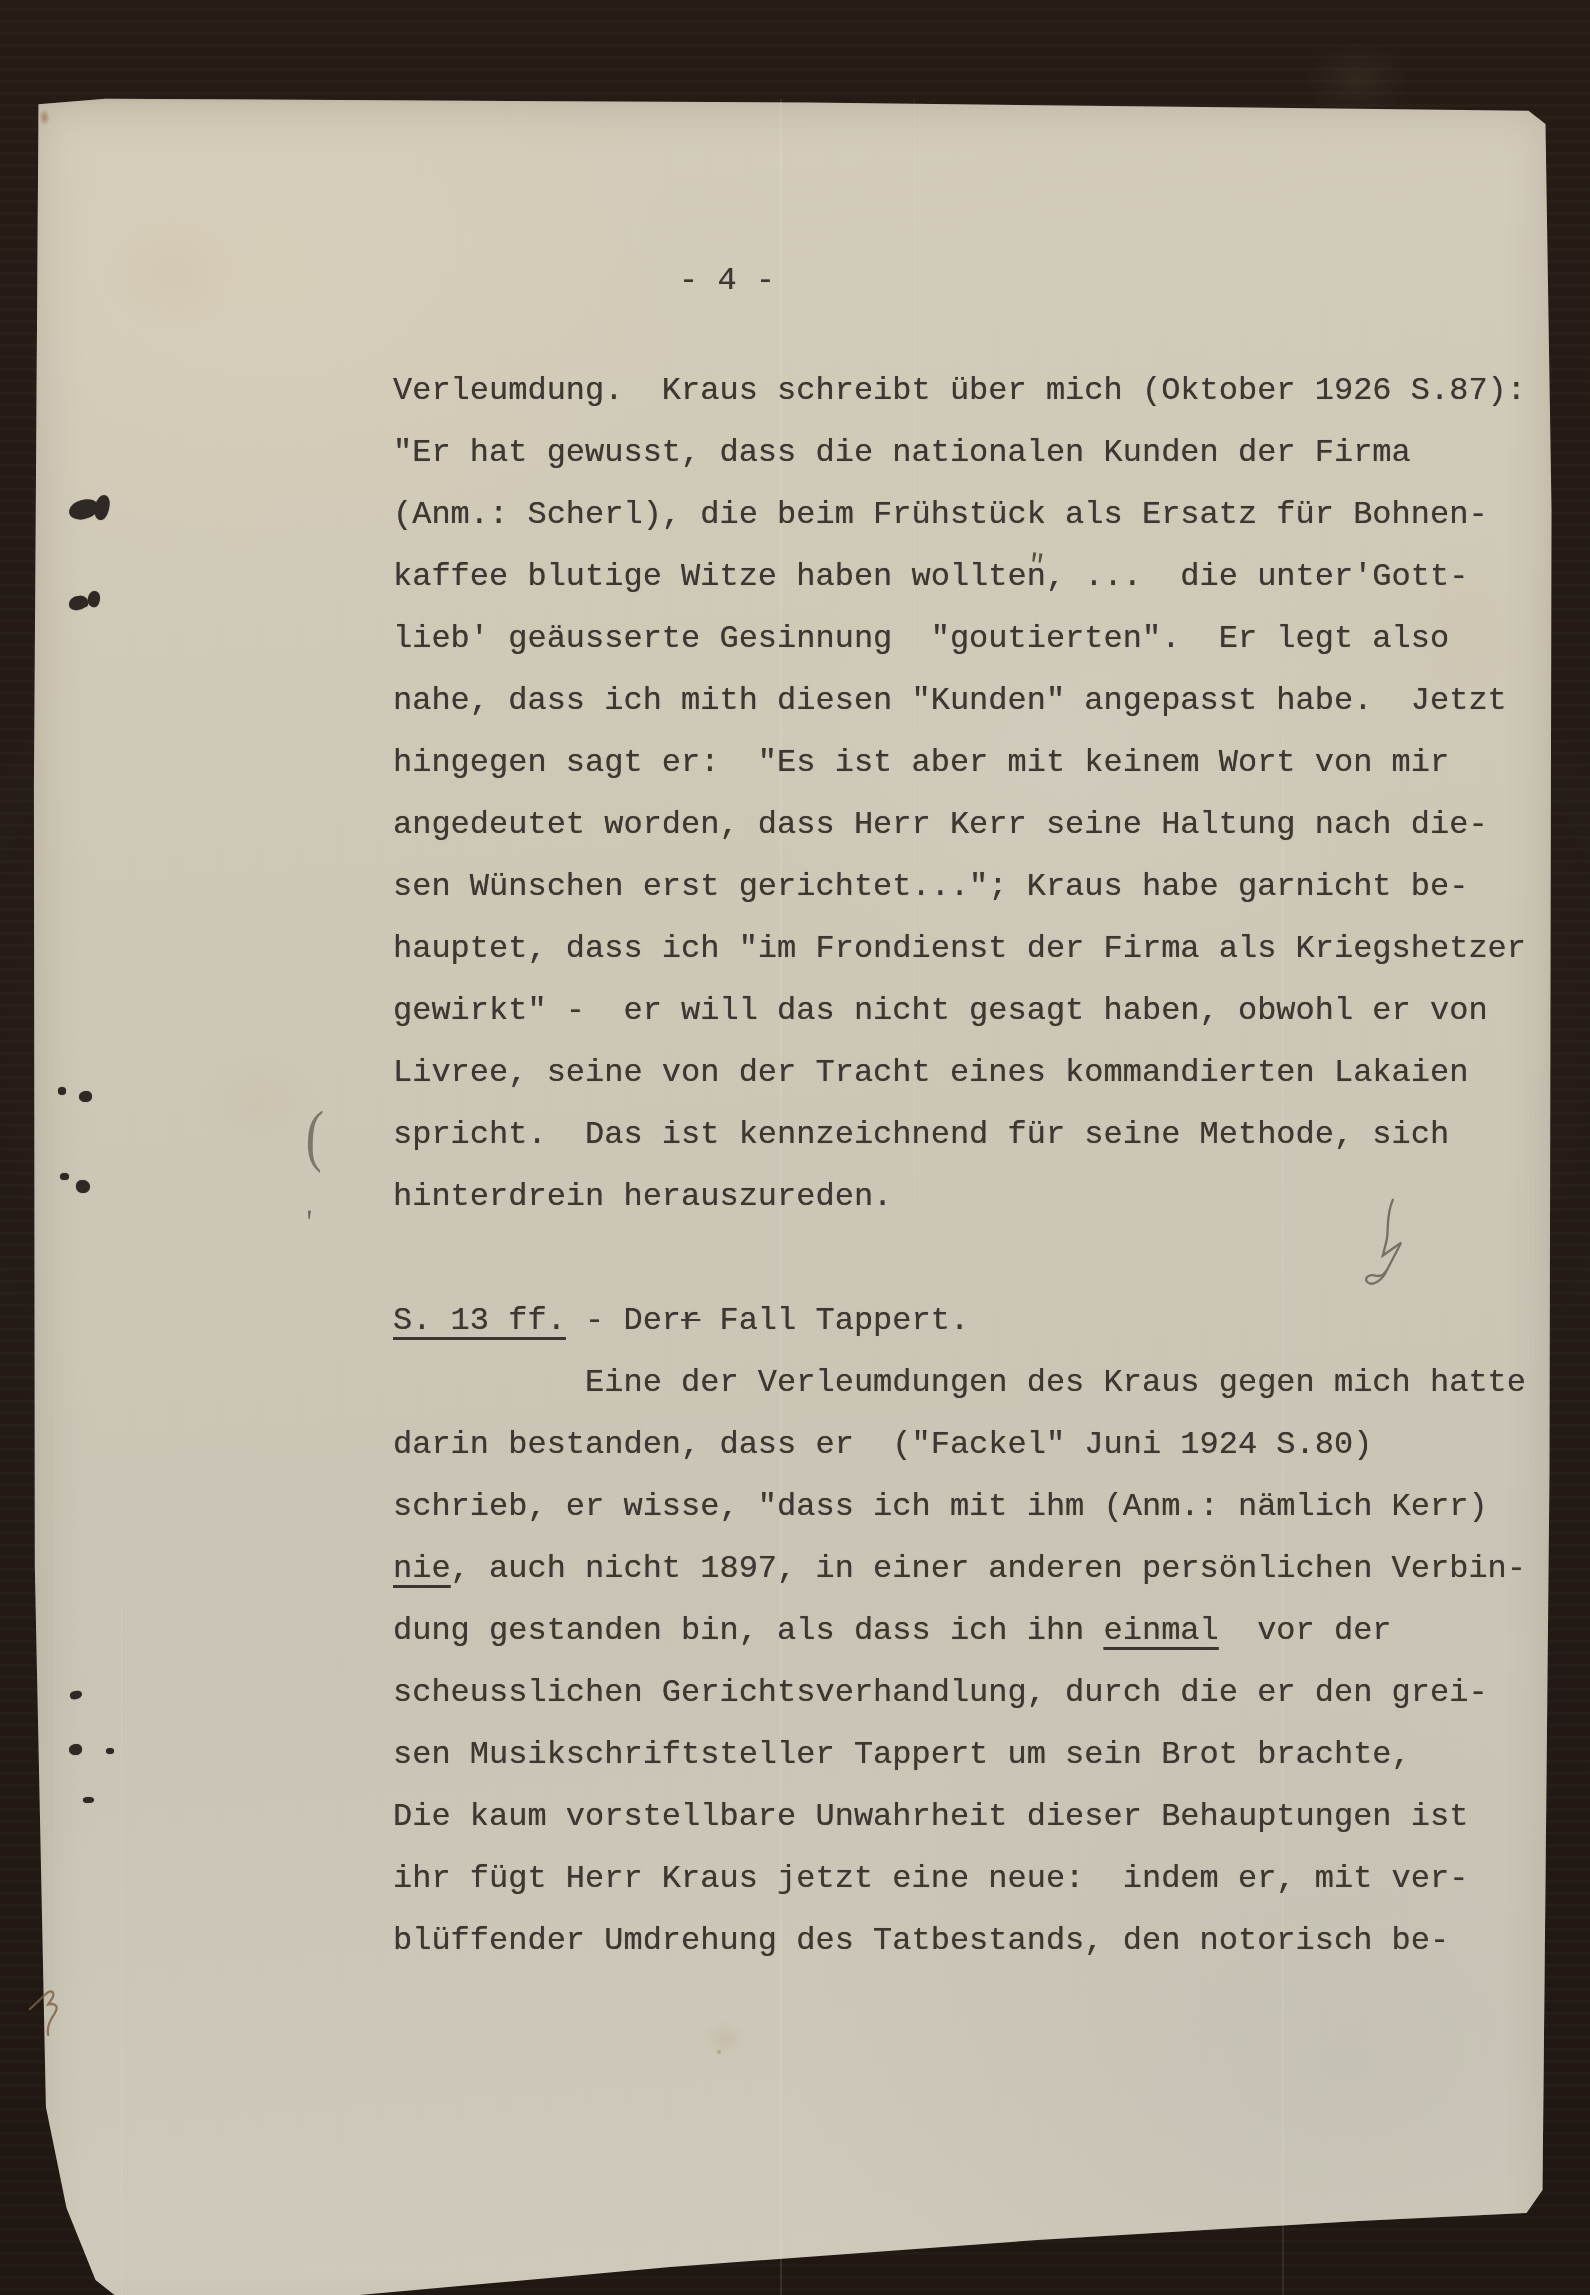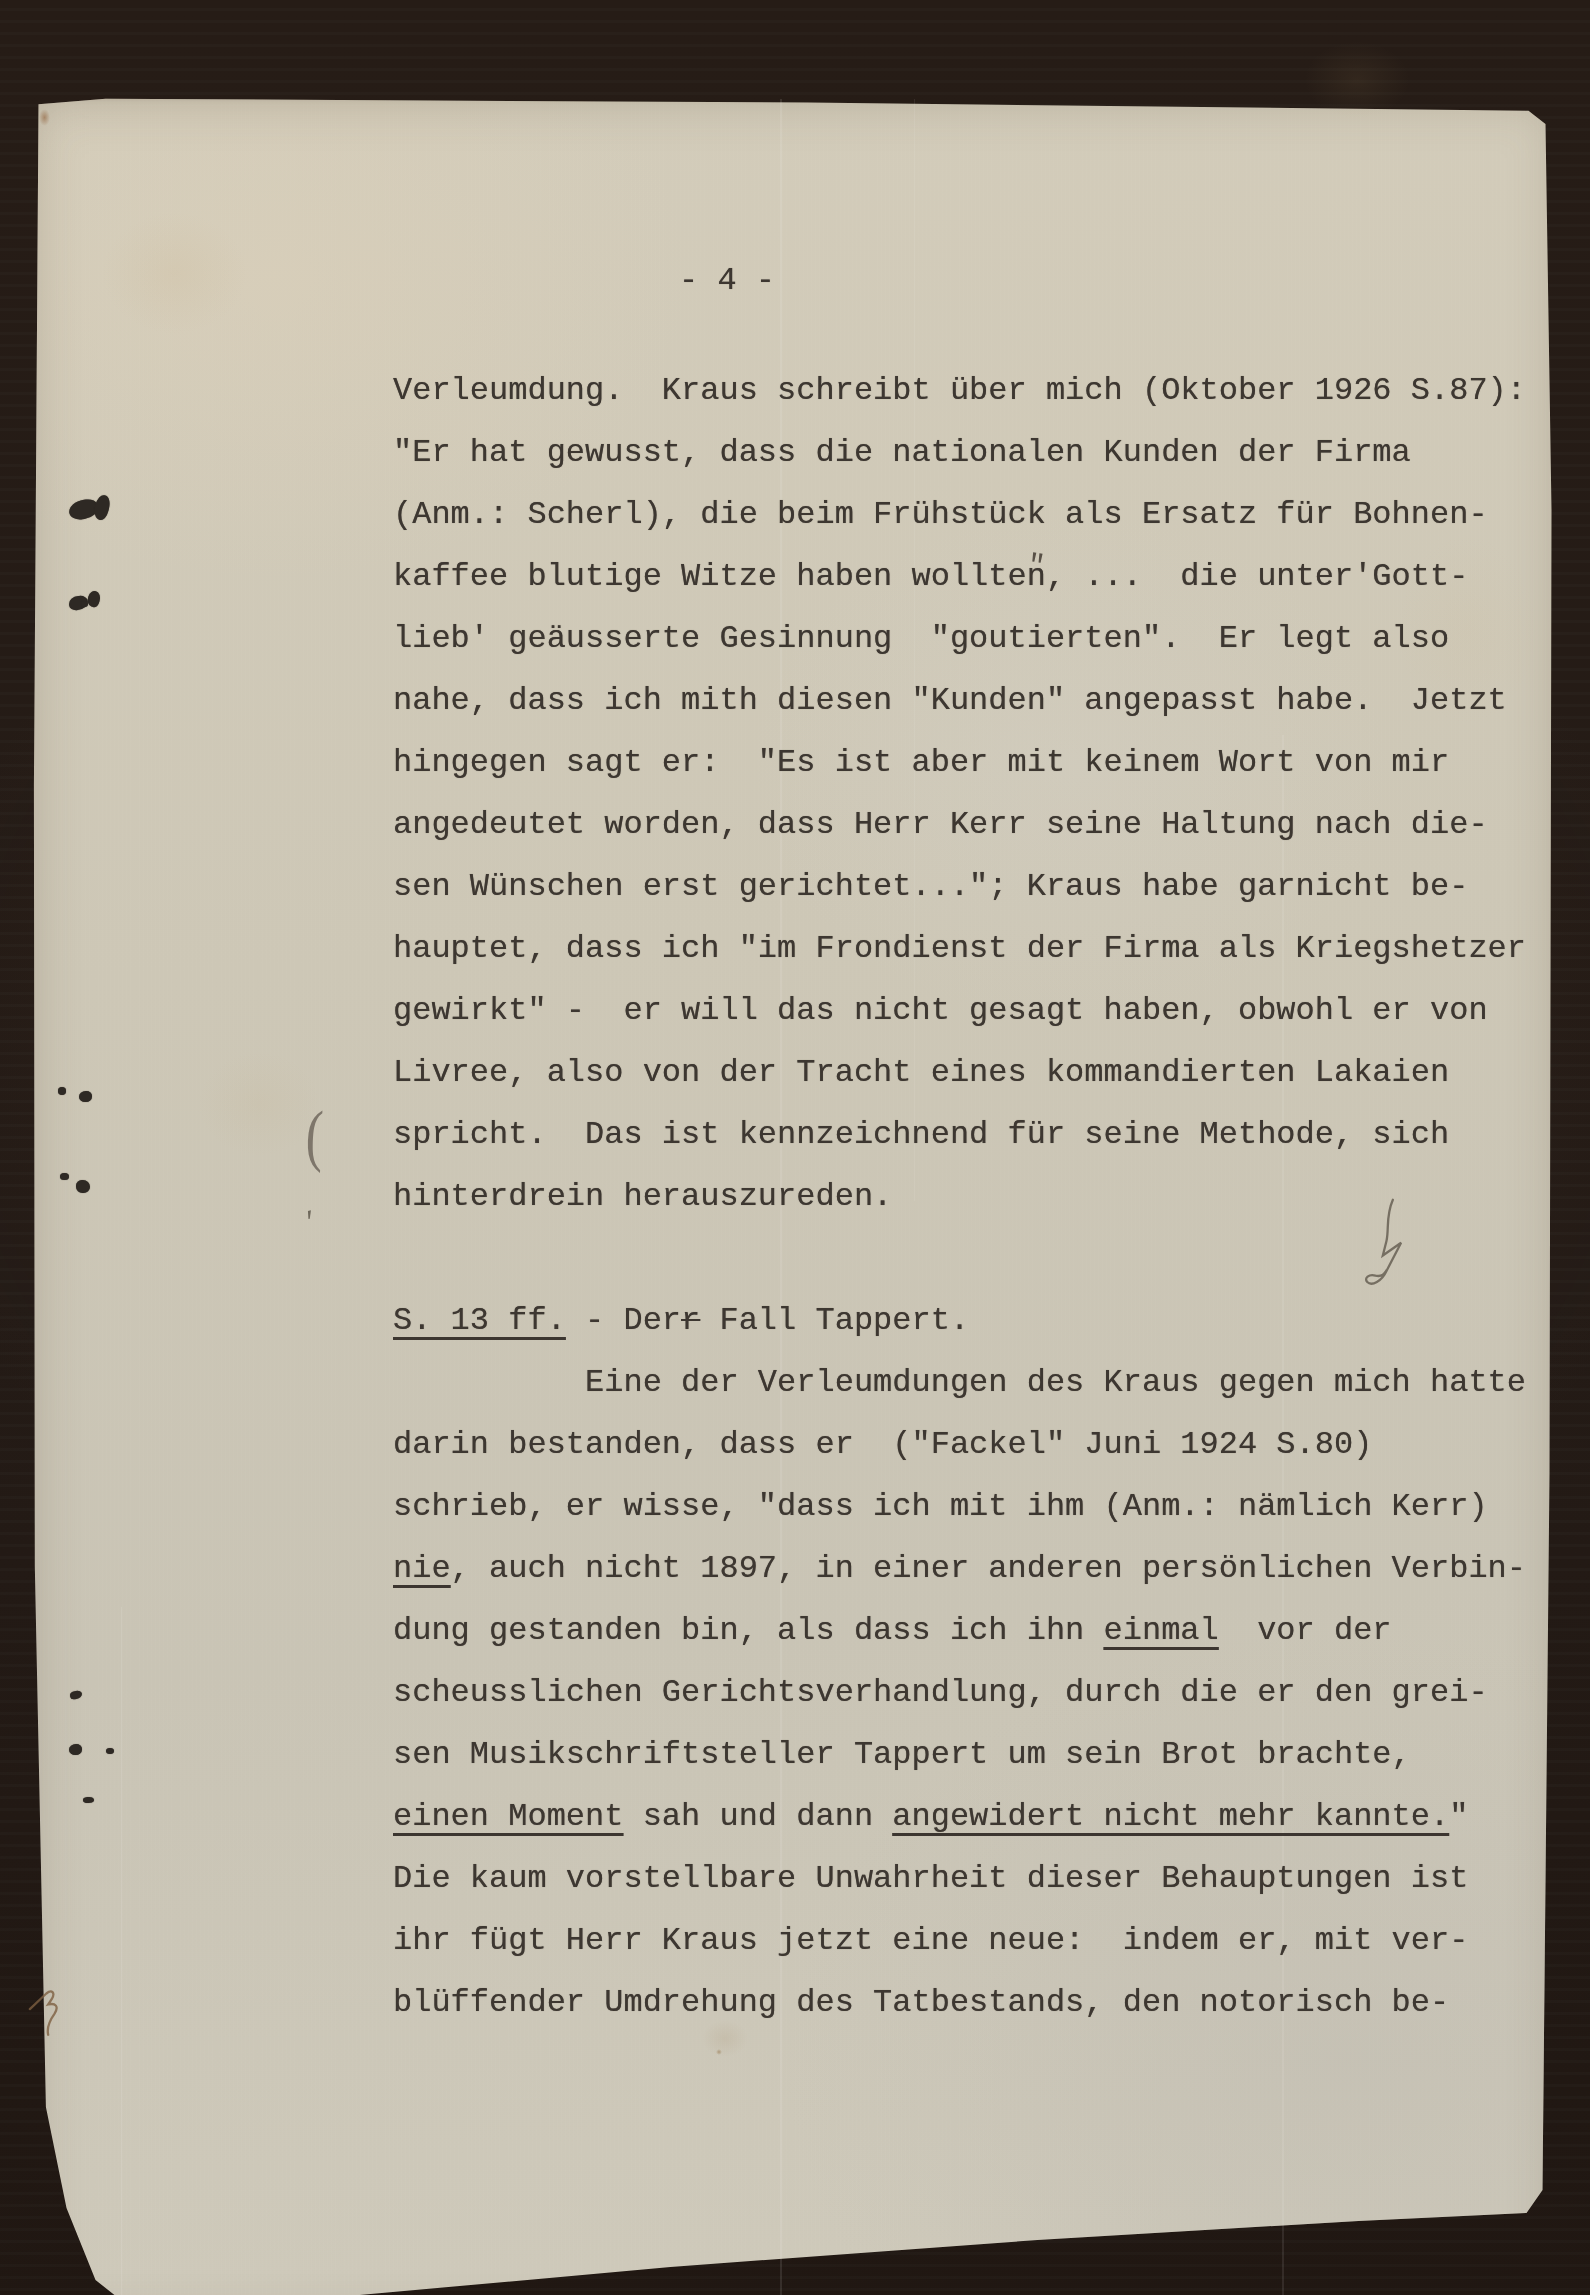--- a/index.html
+++ b/index.html
@@ -60,33 +60,32 @@
     <div class="line"><span>"Er hat gewusst, dass die nationalen Kunden der Firma</span></div>
     <div class="line"><span>(Anm.: Scherl), die beim Frühstück als Ersatz für Bohnen-</span></div>
     <div class="line"><span>kaffee blutige Witze haben wollten, ...  die unter'Gott-</span></div>
     <div class="line"><span>lieb' geäusserte Gesinnung  "goutierten".  Er legt also</span></div>
     <div class="line"><span>nahe, dass ich mith diesen "Kunden" angepasst habe.  Jetzt</span></div>
     <div class="line"><span>hingegen sagt er:  "Es ist aber mit keinem Wort von mir</span></div>
     <div class="line"><span>angedeutet worden, dass Herr Kerr seine Haltung nach die-</span></div>
     <div class="line"><span>sen Wünschen erst gerichtet..."; Kraus habe garnicht be-</span></div>
     <div class="line"><span>hauptet, dass ich "im Frondienst der Firma als Kriegshetzer</span></div>
     <div class="line"><span>gewirkt" -  er will das nicht gesagt haben, obwohl er von</span></div>
-    <div class="line"><span>Livree, also von der Tracht eines kommandierten Lakaien</span></div>
+    <div class="line"><span>Livree, seine von der Tracht eines kommandierten Lakaien</span></div>
     <div class="line"><span>spricht.  Das ist kennzeichnend für seine Methode, sich</span></div>
     <div class="line"><span>hinterdrein herauszureden.</span></div>
     <div class="line">&nbsp;</div>
     <div class="line"><span class="u">S. 13 ff.</span><span> - Der</span><span class="strike">r</span><span> Fall Tappert.</span></div>
     <div class="line indent"><span>Eine der Verleumdungen des Kraus gegen mich hatte</span></div>
     <div class="line"><span>darin bestanden, dass er  ("Fackel" Juni 1924 S.80)</span></div>
     <div class="line"><span>schrieb, er wisse, "dass ich mit ihm (Anm.: nämlich Kerr)</span></div>
     <div class="line"><span class="u">nie</span><span>, auch nicht 1897, in einer anderen persönlichen Verbin-</span></div>
     <div class="line"><span>dung gestanden bin, als dass ich ihn </span><span class="u">einmal</span><span>  vor der</span></div>
     <div class="line"><span>scheusslichen Gerichtsverhandlung, durch die er den grei-</span></div>
     <div class="line"><span>sen Musikschriftsteller Tappert um sein Brot brachte,</span></div>
-    <div class="line"><span class="u">einen Moment</span><span> sah und dann </span><span class="u">angewidert nicht mehr kannte.</span><span>"</span></div>
     <div class="line"><span>Die kaum vorstellbare Unwahrheit dieser Behauptungen ist</span></div>
     <div class="line"><span>ihr fügt Herr Kraus jetzt eine neue:  indem er, mit ver-</span></div>
     <div class="line"><span>blüffender Umdrehung des Tatbestands, den notorisch be-</span></div>
   </div>
 
 <span class="hand-mark insert-mark" style="left: 1027px; top: 550px;">″</span>
 <span class="hand-mark paren-mark" style="left: 303px; top: 1096px;">(</span>
 <span class="hand-mark tick-mark" style="left: 302px; top: 1194px;">,</span>
 
 <svg class="pencil" width="69" height="96" viewBox="0 0 150 210" style="left: 1357px; top: 1197px;">

